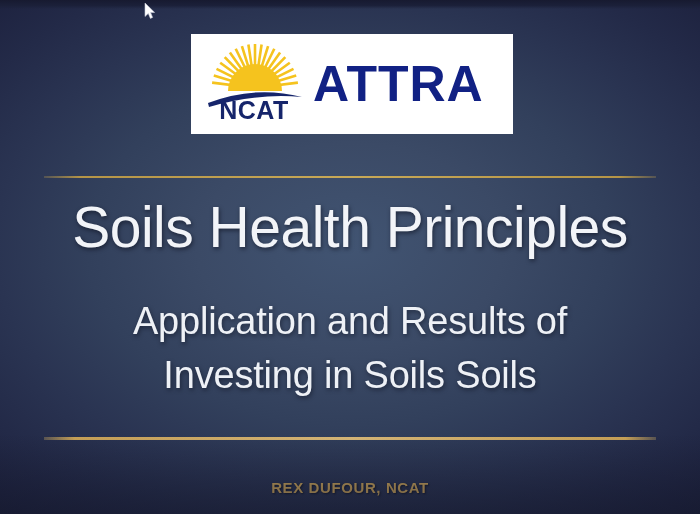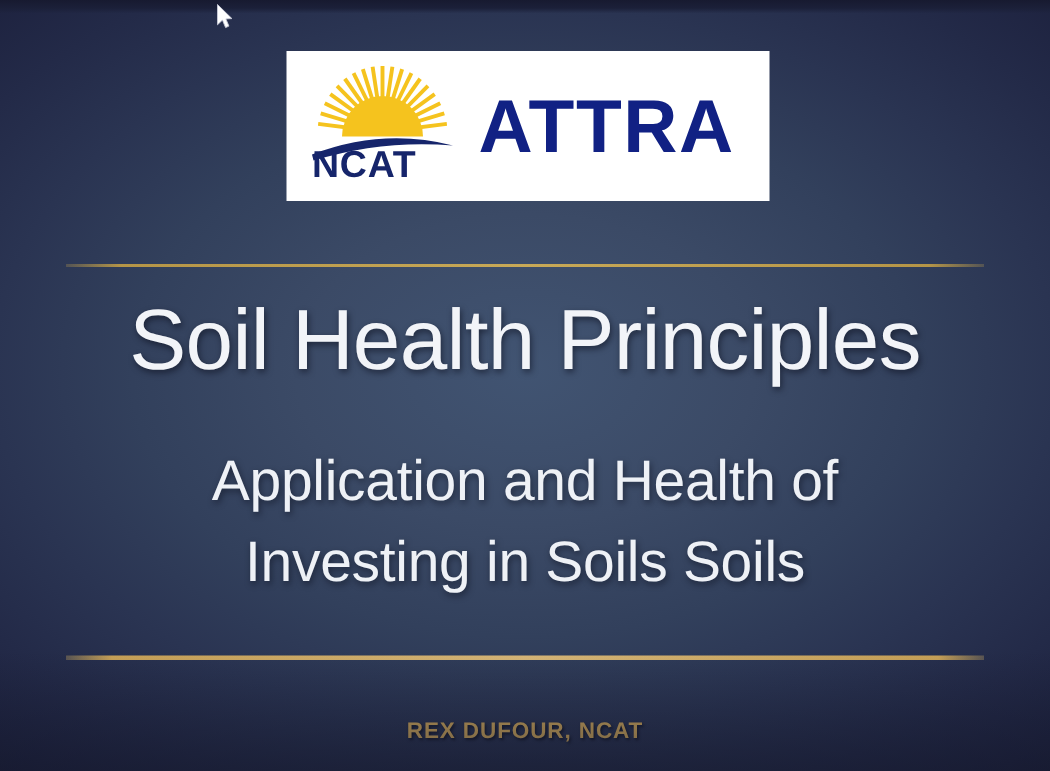--- a/index.html
+++ b/index.html
@@ -55,21 +55,21 @@
   }
   #logo-mark {
     position: relative;
     width: 104px;
     height: 86px;
     margin-left: 12px;
     flex: none;
   }
   #logo-mark svg { display: block; }
   #logo-wordmark {
-    margin-left: 12px;
+    margin-left: 6px;
     display: flex;
     flex-direction: row;
     justify-content: center;
   }
   #attra-text {
     font-family: "Liberation Sans", sans-serif;
     font-weight: bold;
     font-size: 50px;
     letter-spacing: 1px;
     color: #112184;
@@ -199,31 +199,31 @@
         <path d="M 25 50 A 27 27 0 0 1 79 50 Z" fill="#f5c31e"></path>
         <path d="M 5 62 Q 52 44 99 56 Q 52 52 6 66 Z" fill="#16256b"></path>
       </svg>
     </div>
 
     <div id="logo-wordmark">
       <div id="attra-text">ATTRA</div>
     </div>
   </div>
 
-  <div style="position:absolute; left:208px; top:96px; width:92px; text-align:left;
+  <div style="position:absolute; left:208px; top:96px; width:92px; text-align:center;
               font-family:'Liberation Sans',sans-serif; font-weight:bold; font-size:25px;
               letter-spacing:0.5px; color:#16256b;">NCAT</div>
 
   <div class="rule" id="rule-top"></div>
   <div class="rule" id="rule-bottom"></div>
 
-  <div id="title">Soil Health Principles</div>
+  <div id="title">Soils Health Principles</div>
 
   <div id="subtitle">
-    <div>Application and Health of</div>
+    <div>Application and Results of</div>
     <div>Investing in Soils Soils</div>
   </div>
 
   <div id="presenter">REX DUFOUR, NCAT</div>
 
   <div id="bottom-vignette"></div>
 
   <div id="cursor">
     <svg width="12" height="19" viewBox="0 0 12 19" xmlns="http://www.w3.org/2000/svg">
       <path d="M1 1 L1 14.5 L4.3 11.4 L6.4 16.4 L8.6 15.4 L6.6 10.6 L10.6 10.4 Z" fill="#ffffff" stroke="#c9ccd8" stroke-width="0.6"></path>

